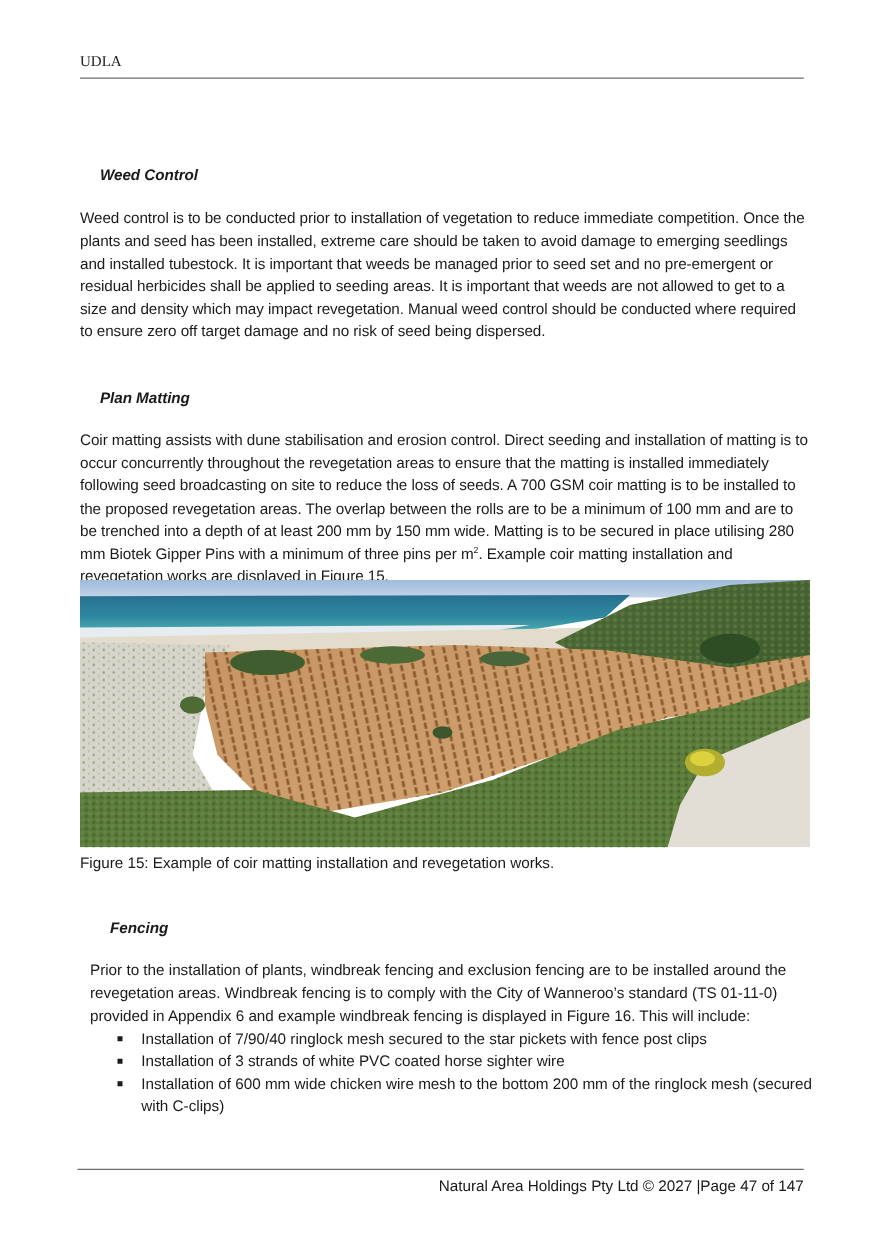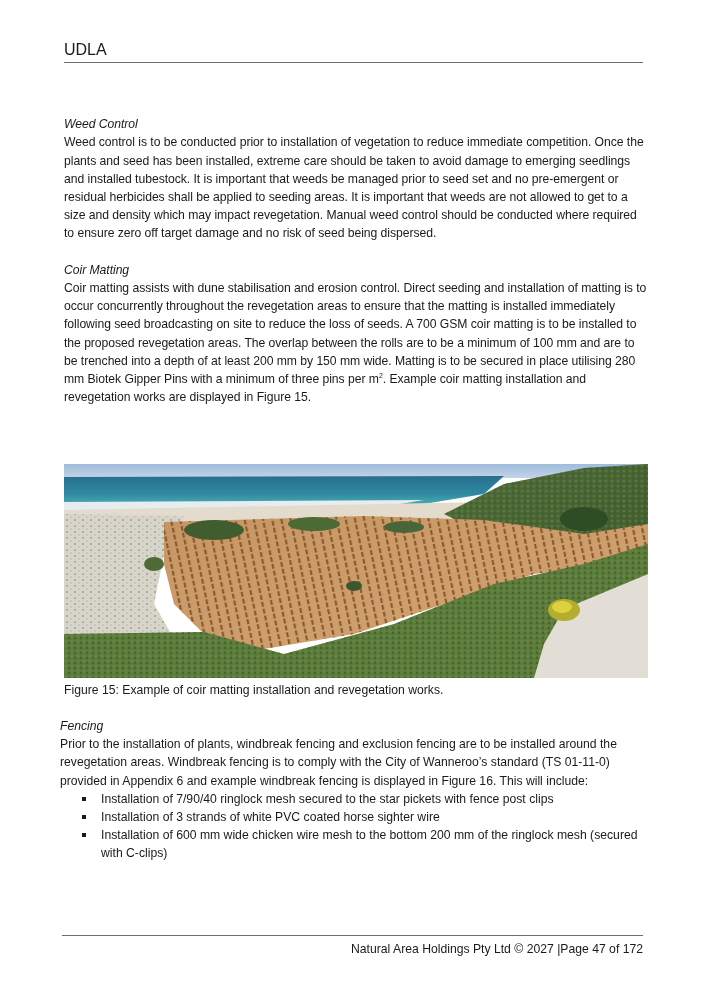--- a/index.html
+++ b/index.html
@@ -3,43 +3,43 @@
   <meta charset="utf-8">
   <style>
     html, body { margin: 0; padding: 0; background: #ffffff; }
     body {
       width: 705px; height: 997px; position: relative; overflow: hidden;
       font-family: "Liberation Sans", "DejaVu Sans", sans-serif;
       color: #1a1a1a;
     }
     .page-header {
       position: absolute; left: 64px; top: 40px; width: 579px;
-      font-size: 16px; line-height: 19px;
-      border-bottom: 1px solid #6e6e6e; padding-bottom: 3px;
+      font-size: 12px; line-height: 19px;
+      border-bottom: 1px solid #6e6e6e; padding-bottom: 3px; font-family: Liberation Serif, serif;
     }
     .content {
       position: absolute; left: 64px; top: 97px; width: 586px;
       font-size: 12.2px; line-height: 18.2px; letter-spacing: -0.05px;
     }
     p { margin: 0; }
     .gap { height: 18.2px; }
-    .heading { font-weight: normal; font-style: italic; margin: 0; }
+    .heading { font-weight: bold; font-style: italic; margin: 16px; }
     sup { font-size: 7px; line-height: 0; vertical-align: 5px; }
     .figure {
       position: absolute; left: 64px; top: 464px; width: 584px; height: 214px;
       overflow: hidden;
     }
     .figure svg { display: block; width: 584px; height: 214px; }
     .caption {
       position: absolute; left: 64px; top: 681px; width: 586px;
       font-size: 12.2px; line-height: 18.2px;
     }
     .caption b { font-weight: normal; }
     .content2 {
-      position: absolute; left: 60px; top: 717px; width: 586px;
+      position: absolute; left: 72px; top: 717px; width: 586px;
       font-size: 12.2px; line-height: 18.2px;
     }
     ul.bullets { margin: 0; padding: 0; list-style: none; }
     ul.bullets li { position: relative; padding-left: 41px; }
     ul.bullets li .bullet {
       position: absolute; left: 22px; top: 7px; width: 4px; height: 4px; background: #1a1a1a;
     }
     .page-footer {
       position: absolute; left: 62px; top: 935px; width: 581px;
       border-top: 1px solid #6e6e6e; padding-top: 4px;
@@ -52,21 +52,21 @@
 
 <div class="page-header">
   <div>UDLA</div>
 </div>
 
 <div class="content">
   <div class="gap"></div>
   <p class="heading">Weed Control</p>
   <p>Weed control is to be conducted prior to installation of vegetation to reduce immediate competition. Once the plants and seed has been installed, extreme care should be taken to avoid damage to emerging seedlings and installed tubestock. It is important that weeds be managed prior to seed set and no pre-emergent or residual herbicides shall be applied to seeding areas. It is important that weeds are not allowed to get to a size and density which may impact revegetation. Manual weed control should be conducted where required to ensure zero off target damage and no risk of seed being dispersed.</p>
   <div class="gap"></div>
-  <p class="heading">Coir Matting</p>
+  <p class="heading">Plan Matting</p>
   <p><span>Coir matting assists with dune stabilisation and erosion control. Direct seeding and installation of matting is to occur concurrently throughout the revegetation areas to ensure that the matting is installed immediately following seed broadcasting on site to reduce the loss of seeds. A 700 GSM coir matting is to be installed to the proposed revegetation areas. The overlap between the rolls are to be a minimum of 100 mm and are to be trenched into a depth of at least 200 mm by 150 mm wide. Matting is to be secured in place utilising 280 mm Biotek Gipper Pins with a minimum of three pins per m</span><sup>2</sup><span>. Example coir matting installation and revegetation works are displayed in Figure 15.</span></p>
 </div>
 
 <div class="figure">
   <svg id="photo" viewBox="0 0 584 214" preserveAspectRatio="none">
     <defs>
       <linearGradient id="skyG" x1="0" y1="0" x2="0" y2="1">
         <stop offset="0" stop-color="#9fbbdc"></stop>
         <stop offset="1" stop-color="#c3d4e6"></stop>
       </linearGradient>
@@ -149,14 +149,14 @@
   <p class="heading">Fencing</p>
   <p>Prior to the installation of plants, windbreak fencing and exclusion fencing are to be installed around the revegetation areas. Windbreak fencing is to comply with the City of Wanneroo’s standard (TS 01-11-0) provided in Appendix 6 and example windbreak fencing is displayed in Figure 16. This will include:</p>
   <ul class="bullets">
     <li><span class="bullet"></span><span>Installation of 7/90/40 ringlock mesh secured to the star pickets with fence post clips</span></li>
     <li><span class="bullet"></span><span>Installation of 3 strands of white PVC coated horse sighter wire</span></li>
     <li><span class="bullet"></span><span>Installation of 600 mm wide chicken wire mesh to the bottom 200 mm of the ringlock mesh (secured with C-clips)</span></li>
   </ul>
 </div>
 
 <div class="page-footer">
-  <span>Natural Area Holdings Pty Ltd © 2027 |Page </span><b>47</b><span> of </span><b>172</b>
+  <span>Natural Area Holdings Pty Ltd © 2027 |Page </span><b>47</b><span> of </span><b>147</b>
 </div>
 
 </body></html>

